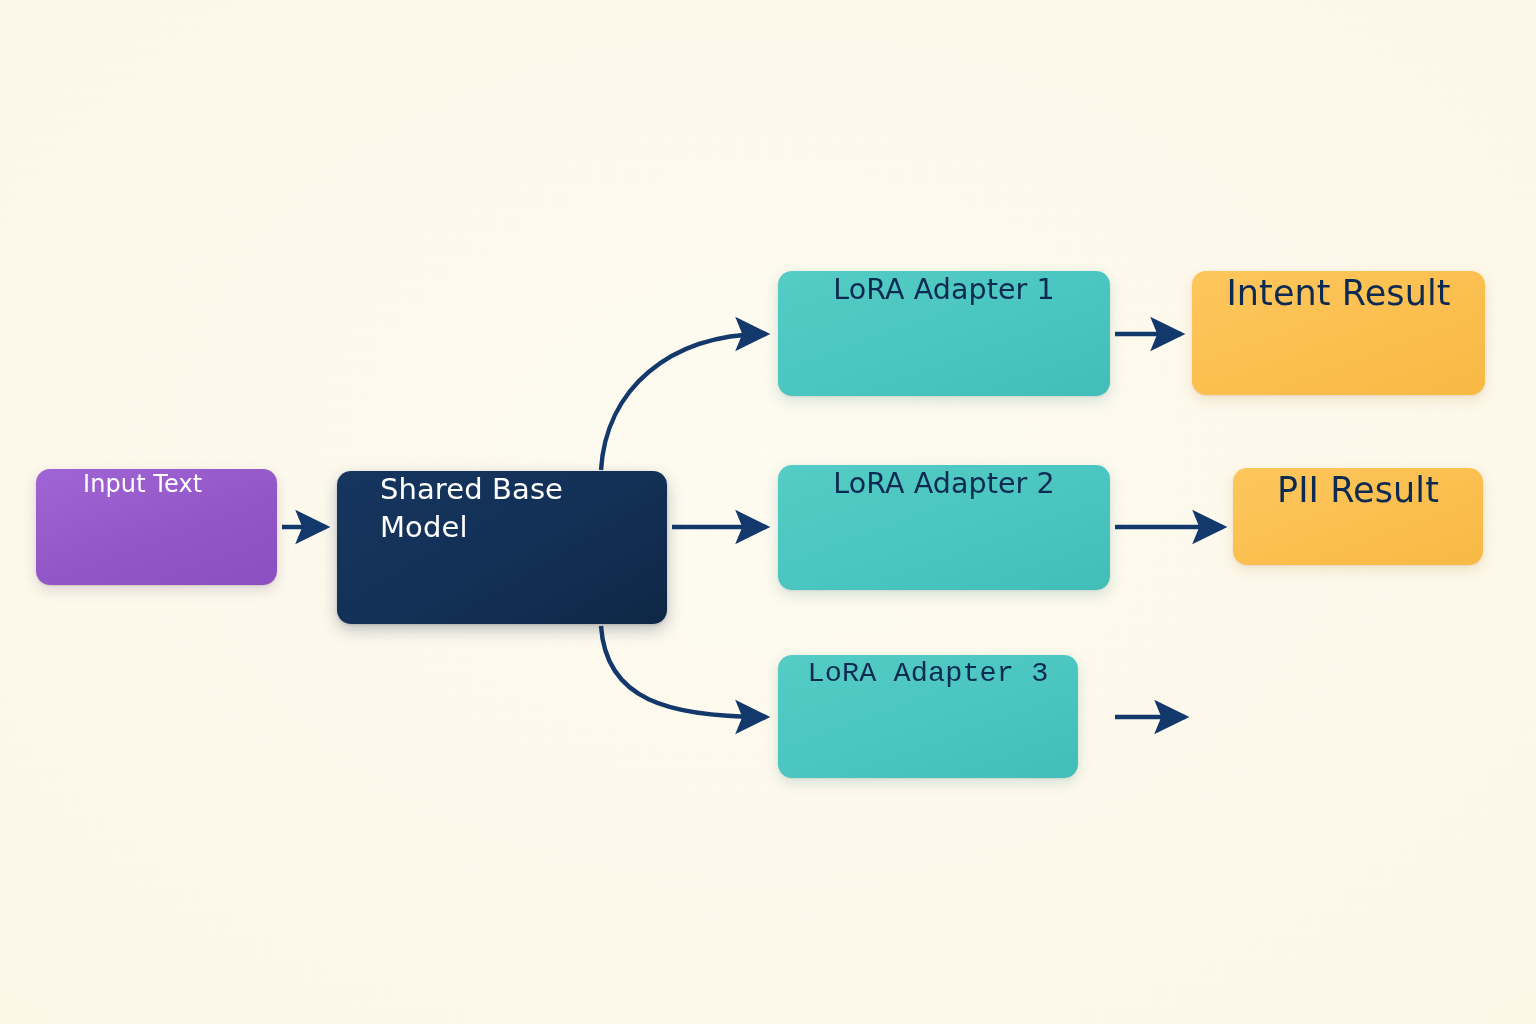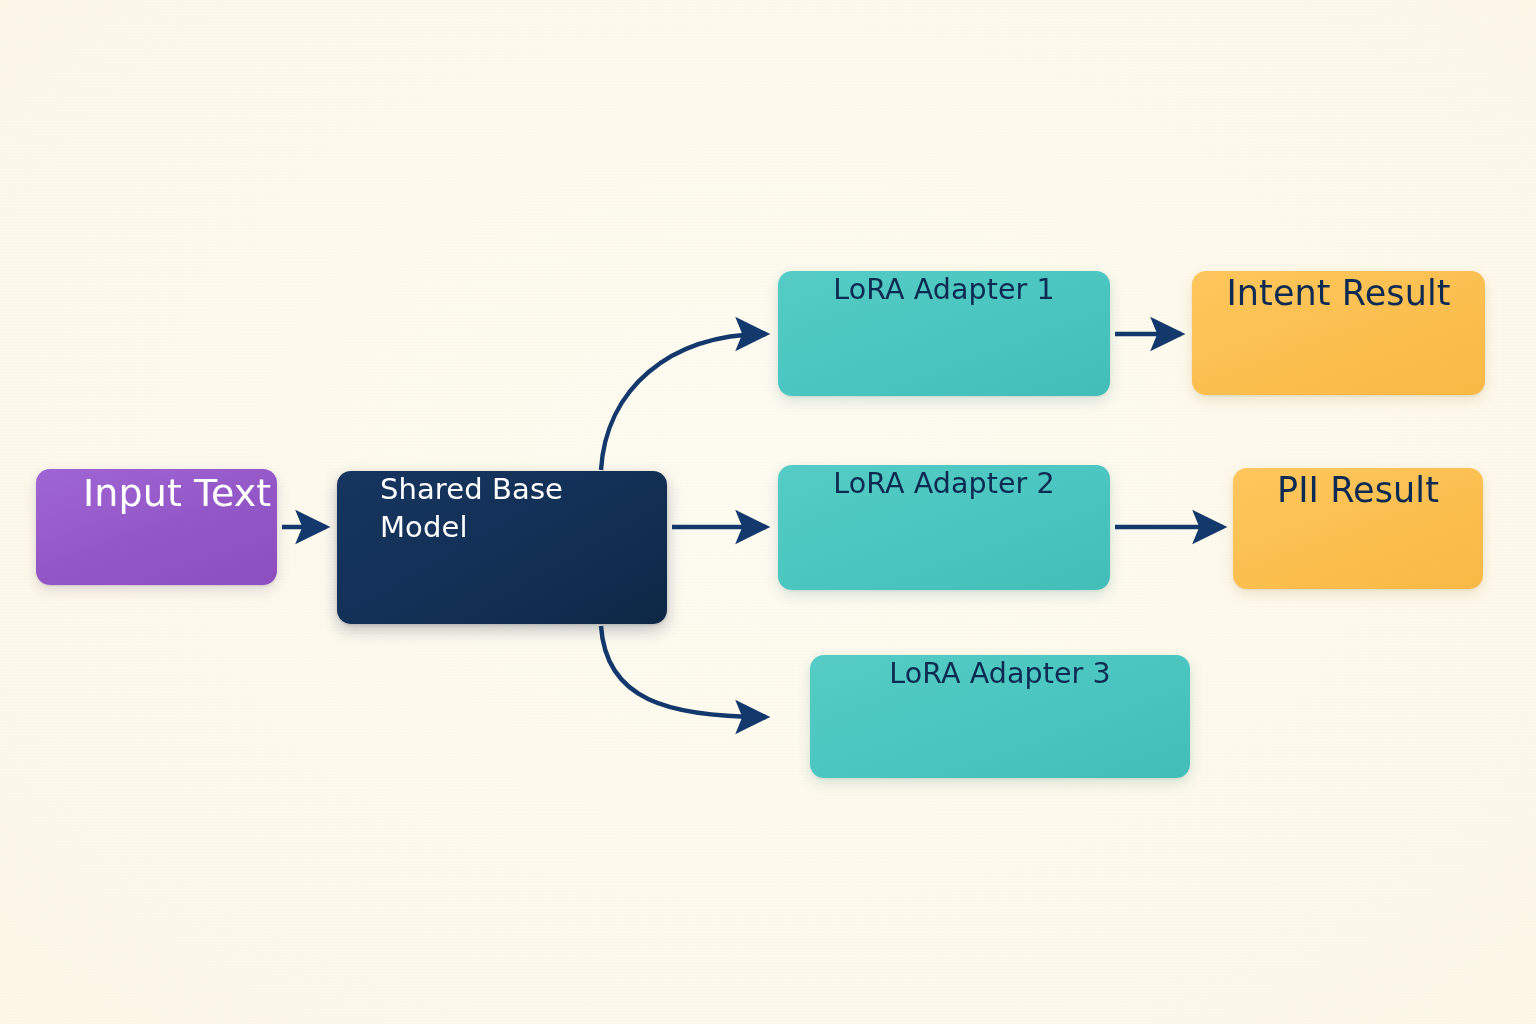--- a/index.html
+++ b/index.html
@@ -50,21 +50,21 @@
     font-weight: 500;
     letter-spacing: .1px;
     line-height: 1.30;
     white-space: pre-line;
   }
 
   .node-input {
     background: linear-gradient(160deg, #a065d4 0%, #9356c6 55%, #8c4fc0 100%);
     color: #ffffff;
     padding-left: 47px;
-    font-size: 38px;
+    font-size: 24px;
     box-shadow: 0 5px 13px rgba(80,50,110,.17), 0 1px 2px rgba(0,0,0,.10);
   }
 
   .node-base {
     background: linear-gradient(150deg, #16355f 0%, #133157 48%, #0e2746 100%);
     color: #ffffff;
     padding-left: 43px;
     padding-right: 29px;
     font-size: 29px;
     box-shadow: 0 6px 16px rgba(15,35,65,.26), 0 1px 3px rgba(0,0,0,.14);
@@ -132,26 +132,26 @@
   </div>
 
   <div class="node node-adapter" style="left:778px; top:271px; width:332px; height:125px;">
     <span class="node-label">LoRA Adapter 1</span>
   </div>
 
   <div class="node node-adapter" style="left:778px; top:465px; width:332px; height:125px;">
     <span class="node-label">LoRA Adapter 2</span>
   </div>
 
-  <div class="node node-adapter" style="left:810px; top:655px; width:380px; height:123px;">
+  <div class="node node-adapter" style="left:778px; top:655px; width:300px; height:123px;font-family:Liberation Mono, monospace;">
     <span class="node-label">LoRA Adapter 3</span>
   </div>
 
   <div class="node node-result" style="left:1192px; top:271px; width:293px; height:124px;">
     <span class="node-label">Intent Result</span>
   </div>
 
-  <div class="node node-result" style="left:1233px; top:468px; width:250px; height:121px;">
+  <div class="node node-result" style="left:1233px; top:468px; width:250px; height:97px;">
     <span class="node-label">PII Result</span>
   </div>
 
 
 </div>
 
 </body></html>

